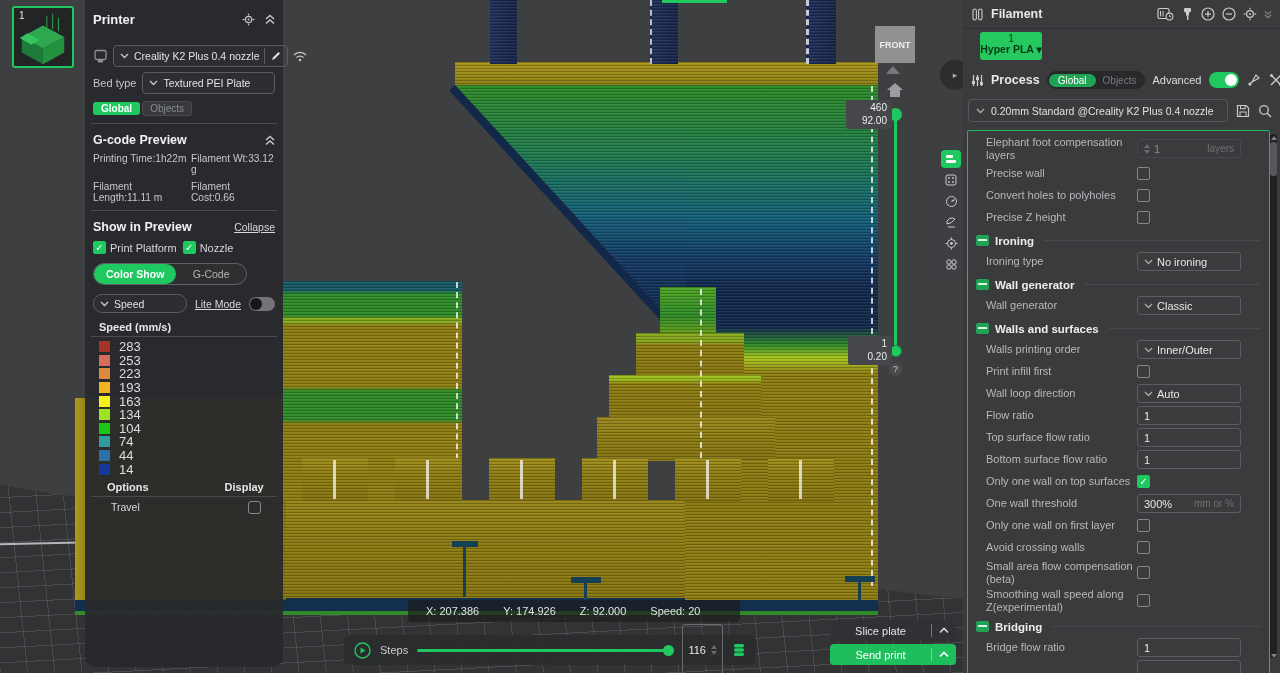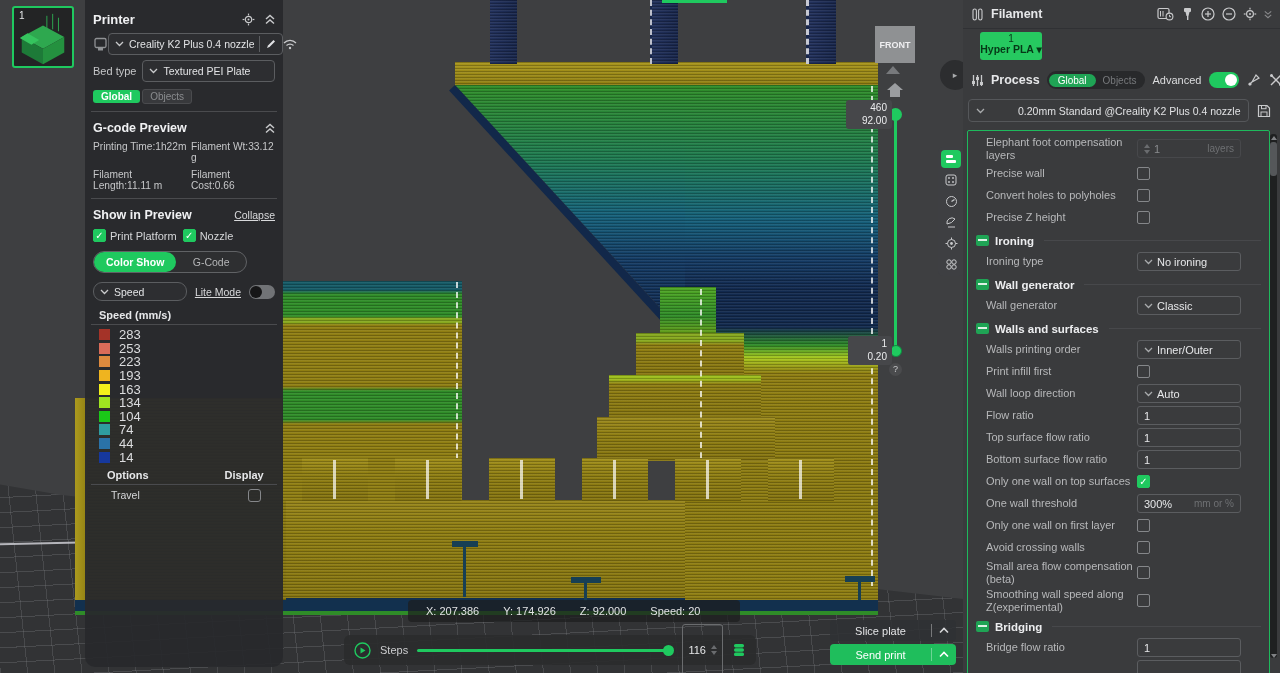--- a/index.html
+++ b/index.html
@@ -317,21 +317,21 @@
               </svg>
             </span>
           <span>
               <svg width="10" height="11" viewBox="0 0 10 11">
                 <polyline points="1,5 5,1.5 9,5" fill="none" stroke="#C9CACC" stroke-width="1.4"></polyline>
                 <polyline points="1,9.5 5,6 9,9.5" fill="none" stroke="#C9CACC" stroke-width="1.4"></polyline>
               </svg>
             </span>
         </span>
       </div>
-      <div class="prow" style="margin-top:3px;">
+      <div class="prow" style="margin-top:15px;gap:5px;">
         <span>
             <svg width="15" height="15" viewBox="0 0 15 15">
               <rect x="2" y="1.5" width="11" height="9" rx="1.5" fill="none" stroke="#909295" stroke-width="1.3"></rect>
               <rect x="5" y="10.5" width="5" height="3" fill="#909295"></rect>
             </svg>
           </span>
         <div class="dd" style="flex:1;padding-right:0;">
           <svg width="9" height="6" viewBox="0 0 9 6">
               <polyline points="1,1 4.5,4.5 8,1" fill="none" stroke="#C9CACC" stroke-width="1.3"></polyline>
             </svg>
@@ -577,21 +577,21 @@
             </svg>
           </span>
       </span>
     </div>
 
     <div class="abs" style="left:5px;top:99px;right:8px;display:flex;align-items:center;gap:8px;">
       <div class="preset" style="flex:1;">
         <svg width="9" height="6" viewBox="0 0 9 6">
             <polyline points="1,1 4.5,4.5 8,1" fill="none" stroke="#A9ABAD" stroke-width="1.3"></polyline>
           </svg>
-        <span style="white-space:nowrap;overflow:hidden;margin-left:27px;">0.20mm Standard @Creality K2 Plus 0.4 nozzle</span>
+        <span style="white-space:nowrap;overflow:hidden;">0.20mm Standard @Creality K2 Plus 0.4 nozzle</span>
       </div>
       <span>
           <svg width="14" height="14" viewBox="0 0 14 14">
             <path d="M1.5 1.5 H10 L12.5 4 V12.5 H1.5 Z" fill="none" stroke="#C9CACC" stroke-width="1.2"></path>
             <rect x="4" y="8" width="6" height="4.5" fill="none" stroke="#C9CACC"></rect>
             <rect x="4.5" y="1.5" width="4.5" height="3.2" fill="none" stroke="#C9CACC"></rect>
           </svg>
         </span>
       <span>
           <svg width="14" height="14" viewBox="0 0 14 14">

